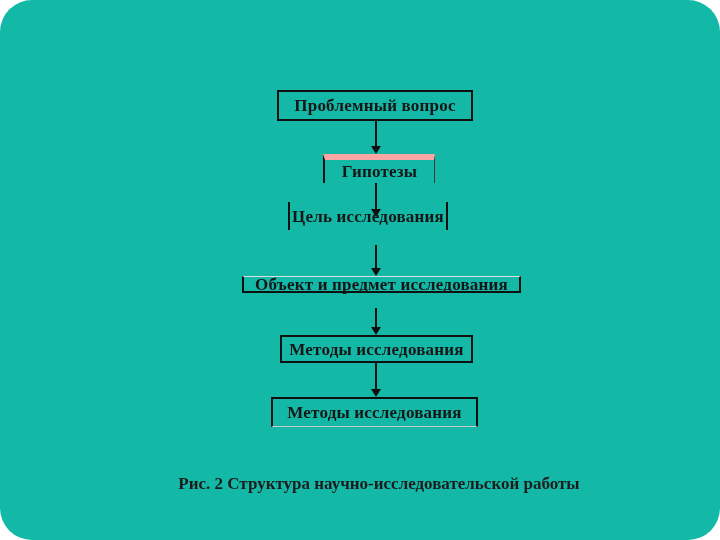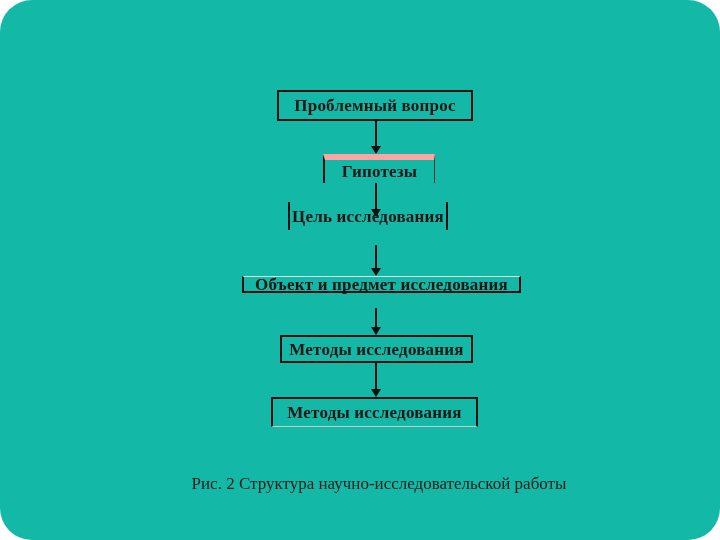--- a/index.html
+++ b/index.html
@@ -89,21 +89,21 @@
 
   
   .caption {
     position: absolute;
     left: 0;
     right: 0;
     top: 474px;
     padding-left: 38px;
     text-align: center;
     font-size: 17px;
-    font-weight: normal;
+    font-weight: bold;
     color: #1c1c1c;
     white-space: nowrap;
   }
 </style>
 </head>
 <body>
 
 <div class="slide">
 
   <div class="node node-1">

